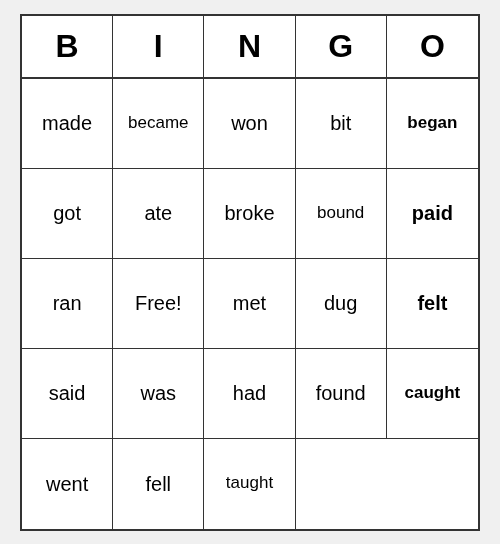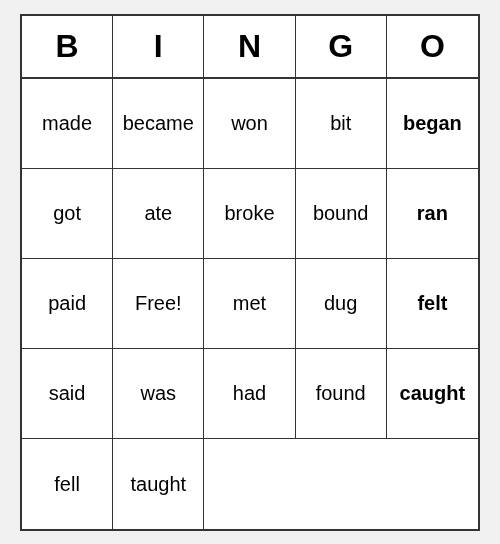--- a/index.html
+++ b/index.html
@@ -75,21 +75,21 @@
 
     .cell-text.large {
       font-size: 20px;
     }
 
     .cell-text.medium {
       font-size: 20px;
     }
 
     .cell-text.small {
-      font-size: 20px;
+      font-size: 17px;
     }
   </style>
 </head>
 <body>
 
 <div class="bingo-card">
   <div class="bingo-header">
   <div class="bingo-header-cell">B</div>
       <div class="bingo-header-cell">I</div>
       <div class="bingo-header-cell">N</div>
@@ -118,24 +118,24 @@
       <div class="bingo-cell">
         <span class="cell-text large">ate</span>
       </div>
       <div class="bingo-cell">
         <span class="cell-text medium">broke</span>
       </div>
       <div class="bingo-cell">
         <span class="cell-text small">bound</span>
       </div>
       <div class="bingo-cell">
-        <span class="cell-text large">ran</span>
+        <span class="cell-text large">paid</span>
       </div>
       <div class="bingo-cell">
-        <span class="cell-text large">paid</span>
+        <span class="cell-text large">ran</span>
       </div>
       <div class="bingo-cell">
         <span class="cell-text large">Free!</span>
       </div>
       <div class="bingo-cell">
         <span class="cell-text large">met</span>
       </div>
       <div class="bingo-cell">
         <span class="cell-text large">dug</span>
       </div>
@@ -151,19 +151,22 @@
       <div class="bingo-cell">
         <span class="cell-text large">had</span>
       </div>
       <div class="bingo-cell">
         <span class="cell-text medium">found</span>
       </div>
       <div class="bingo-cell">
         <span class="cell-text small">caught</span>
       </div>
       <div class="bingo-cell">
+        <span class="cell-text large">went</span>
+      </div>
+      <div class="bingo-cell">
         <span class="cell-text large">fell</span>
       </div>
       <div class="bingo-cell">
         <span class="cell-text small">taught</span>
       </div>
     </div>
 </div>
 
 </body></html>

